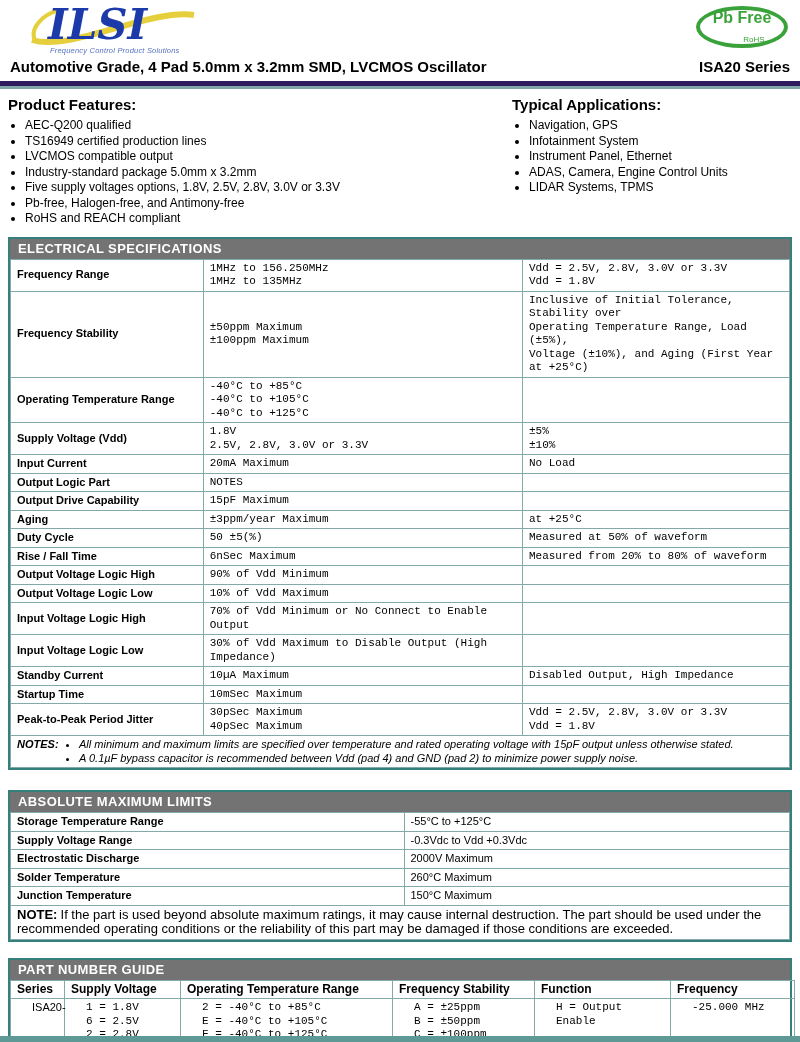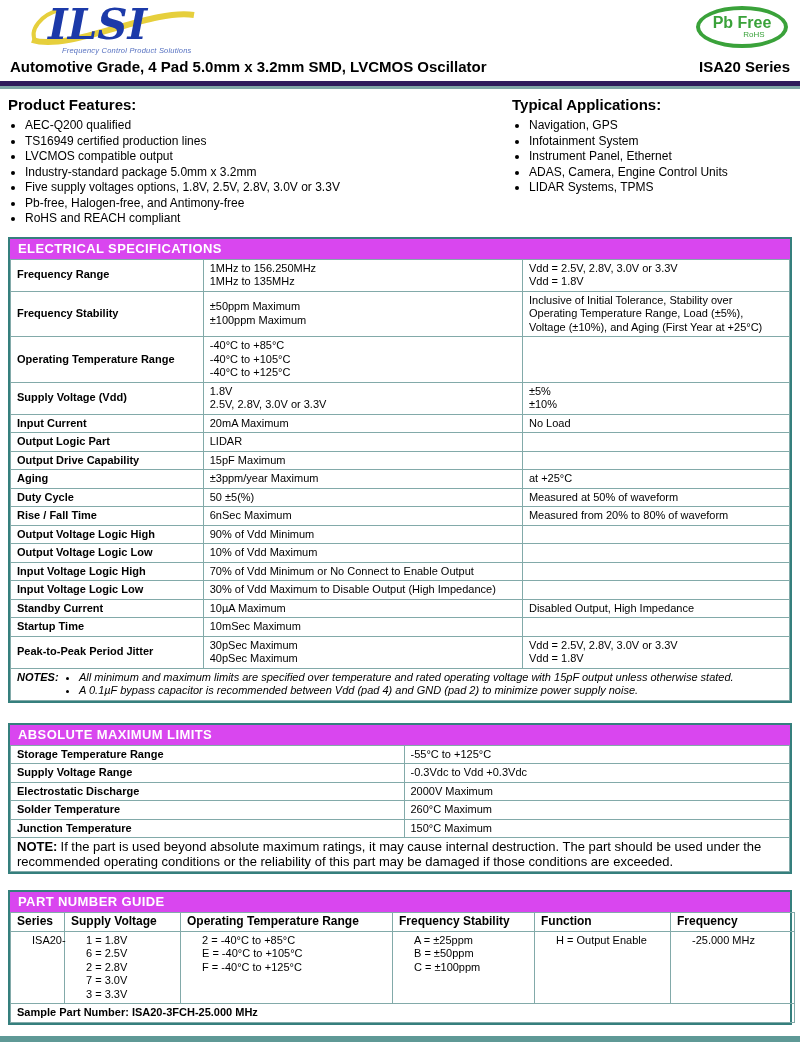--- a/index.html
+++ b/index.html
@@ -5,49 +5,49 @@
   * { margin:0; padding:0; box-sizing:border-box; }
   html,body { background:#fff; }
   body {
     width:800px; height:1042px; overflow:hidden; position:relative;
     font-family:"Liberation Sans", sans-serif; color:#000;
   }
   
   .top { position:relative; height:56px; }
   .logo { position:absolute; left:26px; top:2px; width:180px; }
   .logo svg { display:block; }
-  .tagline { font-size:7.5px; color:#5570c0; font-style:italic; margin:-4px 0 0 36px; letter-spacing:.2px; }
+  .tagline { font-size:7.5px; color:#5570c0; font-style:italic; margin:-4px 0 0 24px; letter-spacing:.2px; }
   .badge {
     position:absolute; right:12px; top:6px; width:92px; height:42px;
     border:4px solid #3aa23a; border-radius:50%;
-    display:flex; flex-direction:column; align-items:center; justify-content:center;
+    display:flex; flex-direction:column; align-items:center; justify-content:space-between;
   }
   .badge .l1 { color:#3aa23a; font-weight:bold; font-size:16px; line-height:15px; }
   .badge .l2 { color:#3aa23a; font-size:8px; line-height:9px;padding-left:24px; }
   .titlebar { display:flex; justify-content:space-between; align-items:flex-start; margin:2px 10px 6px 10px; }
   .doc-title { font-size:15px; font-weight:bold; }
   .doc-series { font-size:15px; font-weight:bold; }
   .rule-purple { height:5px; background:#2f1c5c; }
   .rule-teal   { height:3px; background:#7fa7a7; }
   
   .cols { display:flex; margin:7px 8px 10px 8px; }
   .col-left  { width:504px; }
   .col-right { width:280px; }
   .col-head { font-size:15px; font-weight:bold; margin-bottom:5px; }
   .cols ul { list-style:disc; margin-left:17px; }
   .cols li { font-size:12px; line-height:15.5px; }
   
   .block { margin:0 8px; border:2px solid #357f7d; }
   .bar {
-    background:#d946ef; color:#fff; font-weight:bold; font-size:13px;
+    background:#737373; color:#fff; font-weight:bold; font-size:13px;
     letter-spacing:.4px; padding:2px 8px 3px 8px;
   }
   table { width:100%; border-collapse:collapse; table-layout:fixed; }
   td, th { border:1px solid #82aaa9; font-size:11px; line-height:13.5px; padding:2px 6px; vertical-align:middle; }
-  .multiline { white-space:pre-line; }
+  .multiline { white-space:pre-line;font-family:Liberation Mono, monospace; }
   .b { font-weight:bold; }
   
   .w-param { width:192px; } .w-val { width:318px; } .w-cond { width:266px; }
   
   .w-abs-p { width:392px; } .w-abs-v { width:384px; }
   
   .notes-cell { padding:2px 6px; }
   .notes-flex { display:flex;font-style:italic; }
   .notes-label { font-weight:bold; font-size:11px; width:48px; flex:none; }
   .notes-flex ul { list-style:disc; margin-left:14px; }
@@ -143,21 +143,21 @@
         <td class="multiline w-cond">±5%
 ±10%</td>
       </tr>
         <tr>
         <td class="b w-param">Input Current</td>
         <td class="multiline w-val">20mA Maximum</td>
         <td class="multiline w-cond">No Load</td>
       </tr>
         <tr>
         <td class="b w-param">Output Logic Part</td>
-        <td class="multiline w-val">LIDAR</td>
+        <td class="multiline w-val">NOTES</td>
         <td class="multiline w-cond"></td>
       </tr>
         <tr>
         <td class="b w-param">Output Drive Capability</td>
         <td class="multiline w-val">15pF Maximum</td>
         <td class="multiline w-cond"></td>
       </tr>
         <tr>
         <td class="b w-param">Aging</td>
         <td class="multiline w-val">±3ppm/year Maximum</td>

